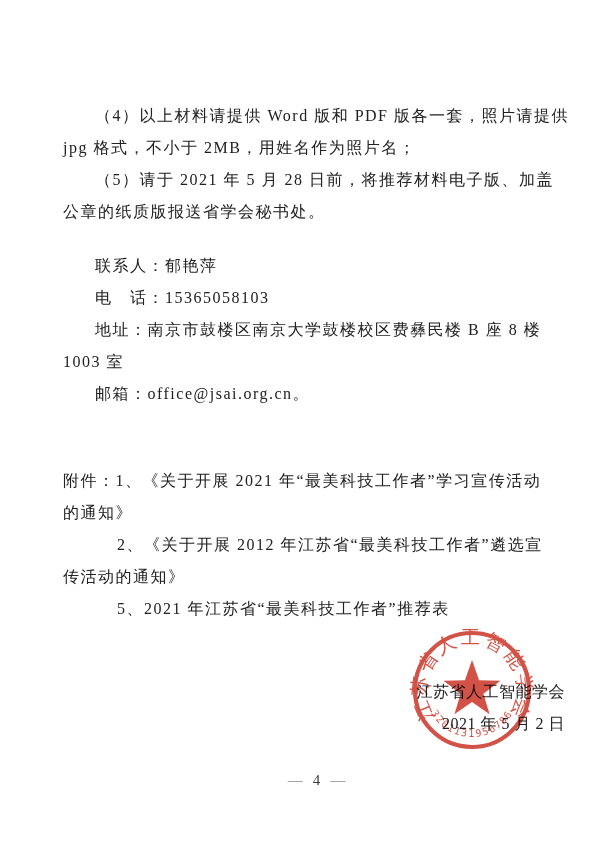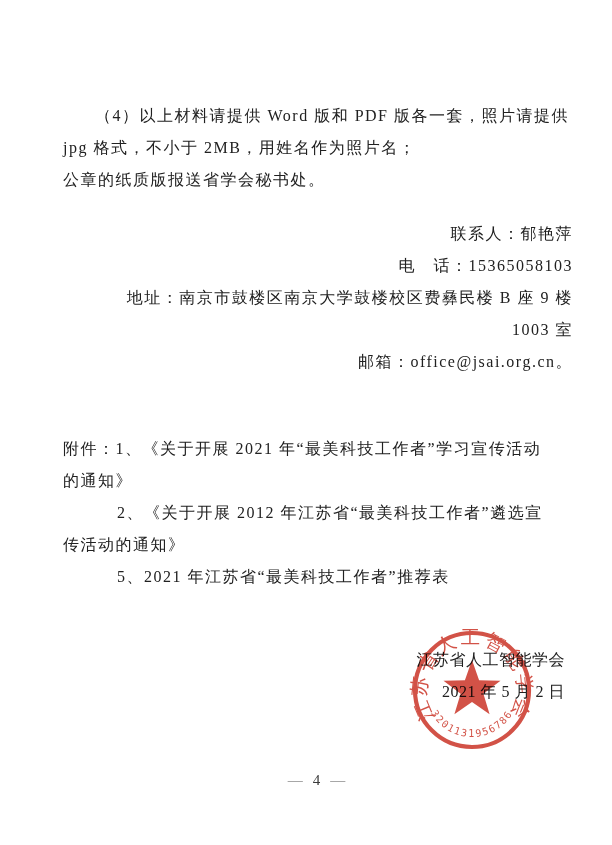--- a/index.html
+++ b/index.html
@@ -21,21 +21,21 @@
     top: 100px;
   }
   .line {
     font-size: 16px;
     line-height: 32px;
     letter-spacing: 1.5px;
     white-space: nowrap;
   }
   .indent  { text-indent: 32px; }
   .indent2 { text-indent: 54px; }
-  .contact-block     { margin-top: 22px; text-align: right; }
+  .contact-block     { margin-top: 22px; }
   .attachments-block { margin-top: 55px; }
   .signature-block   { margin-top: 51px; text-align: right; padding-right: 8px; }
   .signature-block .line { letter-spacing: 0.5px; }
   .footer {
     position: absolute;
     left: 0; right: 0; top: 772px;
     text-align: center;
     font-size: 15px;
     color: #3a3a3a;
   }
@@ -54,27 +54,28 @@
 </style>
 </head>
 <body>
 
 <div class="page">
   <div class="content">
 
     <div>
       <div class="line indent">（4）以上材料请提供 Word 版和 PDF 版各一套，照片请提供</div>
       <div class="line">jpg 格式，不小于 2MB，用姓名作为照片名；</div>
+      <div class="line indent">（5）请于 2021 年 5 月 28 日前，将推荐材料电子版、加盖</div>
       <div class="line">公章的纸质版报送省学会秘书处。</div>
     </div>
 
     <div class="contact-block">
       <div class="line indent">联系人：郁艳萍</div>
       <div class="line indent">电　话：15365058103</div>
-      <div class="line indent">地址：南京市鼓楼区南京大学鼓楼校区费彝民楼 B 座 9 楼</div>
+      <div class="line indent">地址：南京市鼓楼区南京大学鼓楼校区费彝民楼 B 座 8 楼</div>
       <div class="line">1003 室</div>
       <div class="line indent">邮箱：office@jsai.org.cn。</div>
     </div>
 
     <div class="attachments-block">
       <div class="line">附件：1、《关于开展 2021 年“最美科技工作者”学习宣传活动</div>
       <div class="line">的通知》</div>
       <div class="line indent2">2、《关于开展 2012 年江苏省“最美科技工作者”遴选宣</div>
       <div class="line">传活动的通知》</div>
       <div class="line indent2">5、2021 年江苏省“最美科技工作者”推荐表</div>

